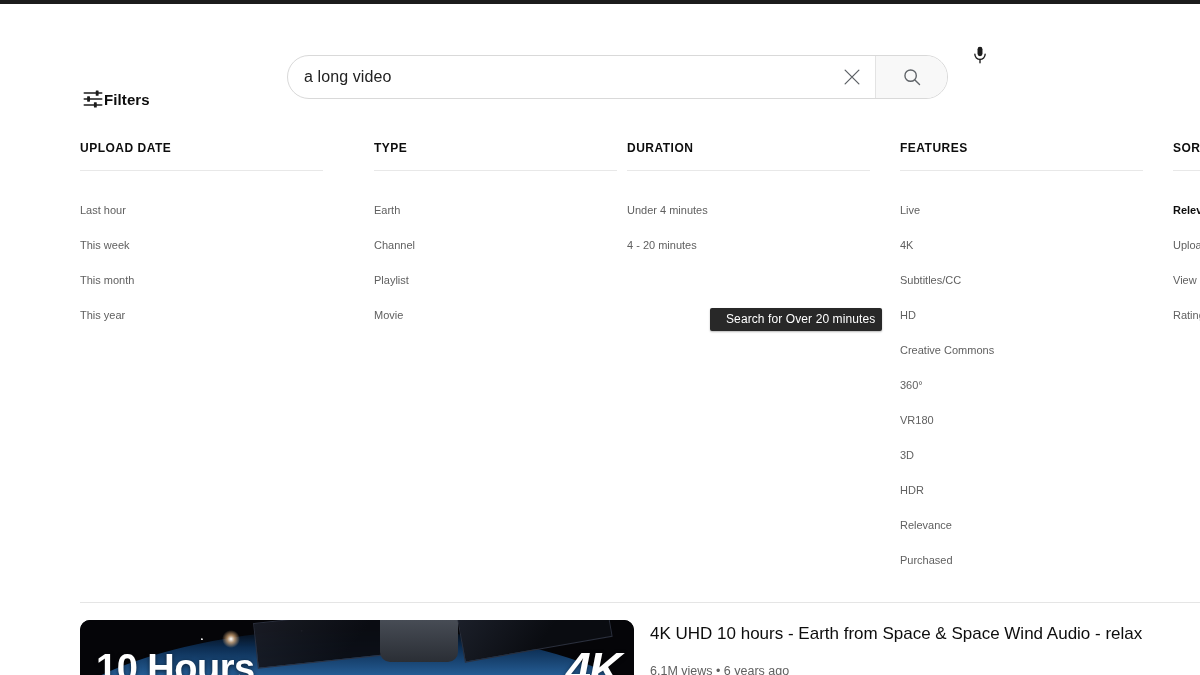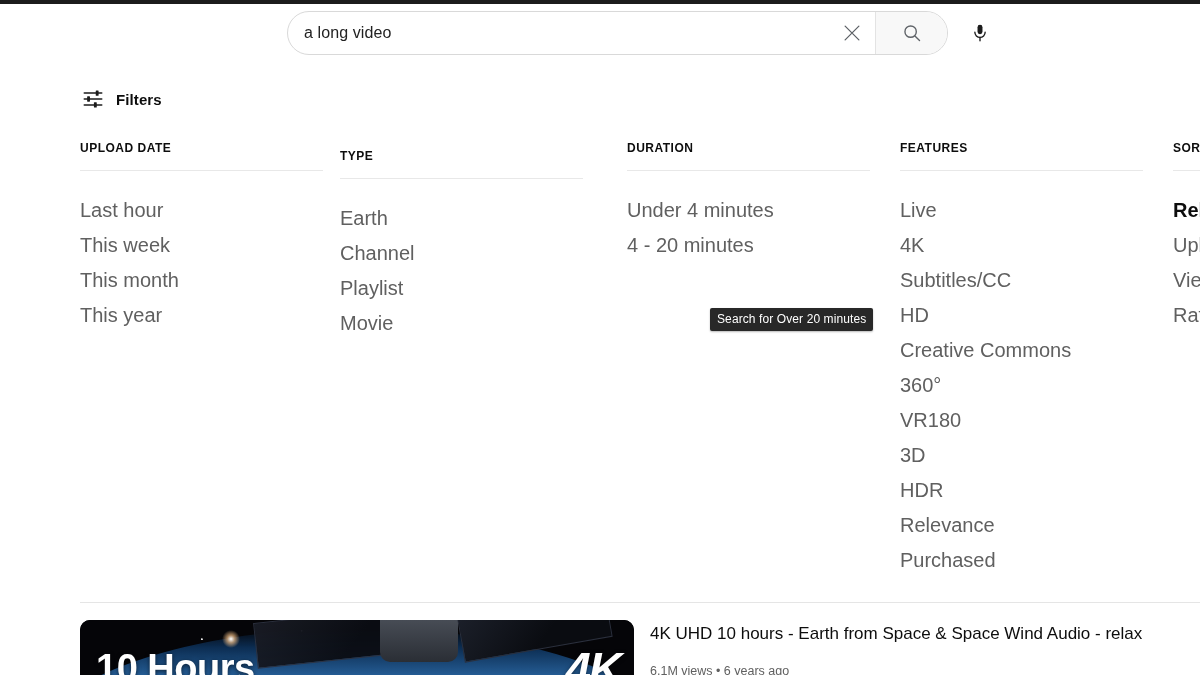--- a/index.html
+++ b/index.html
@@ -22,20 +22,21 @@
     position: absolute; top: 11px; left: 287px;
     display: flex; align-items: center;
   }
   .search-box {
     display: flex; align-items: center;
     width: 661px; height: 44px;
     border: 1px solid #d9d9d9;
     border-radius: 22px;
     background: #fff;
     overflow: hidden;
+    margin-top: 44px;
   }
   .search-input-wrap {
     flex: 1 1 auto; height: 100%;
     display: flex; align-items: center;
     padding-left: 16px;
   }
   .search-input {
     border: 0; outline: none; background: transparent;
     font-family: "Liberation Sans", sans-serif;
     font-size: 16px; color: #222; width: 100%;
@@ -57,21 +58,21 @@
   }
   .mic-btn {
     width: 40px; height: 40px; margin-left: 12px;
     display: flex; align-items: center; justify-content: center;
     border-radius: 50%; cursor: pointer;
   }
 
   
   .filters-header {
     position: absolute; top: 88px; left: 82px;
-    display: flex; align-items: center; gap: 12px;
+    display: flex; align-items: center; 
     cursor: pointer;
     justify-content: center;
   }
   .filters-label {
     font-size: 15px; font-weight: bold; color: #0d0d0d;
     letter-spacing: .1px;
   }
 
   
   .filter-panel {
@@ -86,32 +87,32 @@
     font-size: 12px; font-weight: bold; color: #0d0d0d;
     letter-spacing: .5px; text-transform: uppercase;
     height: 20px; line-height: 20px;
   }
   .col-rule {
     margin-top: 12px;
     height: 1px; background: #e8e8e8; width: 243px;
   }
   .col-items { margin-top: 22px; }
   .filter-item {
-    font-size: 20px; color: #606060;
+    font-size: 11px; color: #606060;
     height: 35px; line-height: 35px;
     cursor: pointer; white-space: nowrap;
   }
   .filter-item.selected { color: #0d0d0d; font-weight: bold; }
 
   
   .tooltip {
     position: absolute; left: 710px; top: 308px;
     background: #282828; color: #fff;
     font-size: 12px; letter-spacing: .1px;
-    padding: 4px 7px 5px 7px;
+    padding: 4px 7px 5px 16px;
     border-radius: 2px;
     white-space: nowrap;
     box-shadow: 0 1px 2px rgba(0,0,0,.28);
   }
 
   
   .results-divider {
     position: absolute; left: 80px; top: 602px;
     width: 1120px; height: 1px; background: #e5e5e5;
   }
@@ -235,21 +236,21 @@
       <div class="filter-col" style="left: 80px;">
         <div class="col-title">UPLOAD DATE</div>
         <div class="col-rule"></div>
         <div class="col-items">
           <div class="filter-item">Last hour</div>
           <div class="filter-item">This week</div>
           <div class="filter-item">This month</div>
           <div class="filter-item">This year</div>
         </div>
       </div>
-      <div class="filter-col" style="left: 340px; margin-top: 8px;">
+      <div class="filter-col" style="left: 374px;">
         <div class="col-title">TYPE</div>
         <div class="col-rule"></div>
         <div class="col-items">
           <div class="filter-item">Earth</div>
           <div class="filter-item">Channel</div>
           <div class="filter-item">Playlist</div>
           <div class="filter-item">Movie</div>
         </div>
       </div>
       <div class="filter-col" style="left: 627px;">

